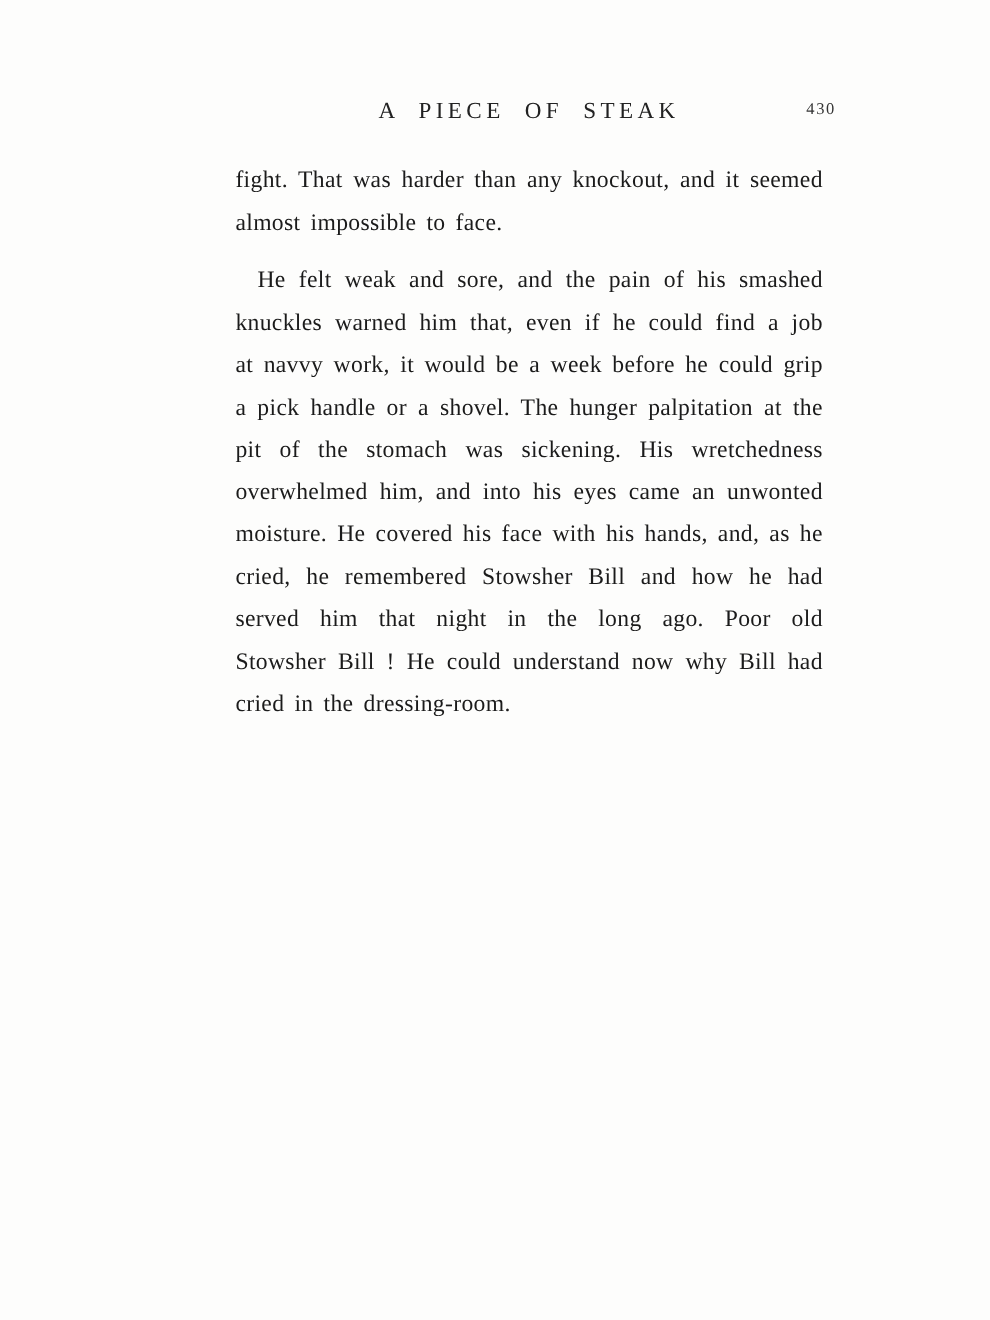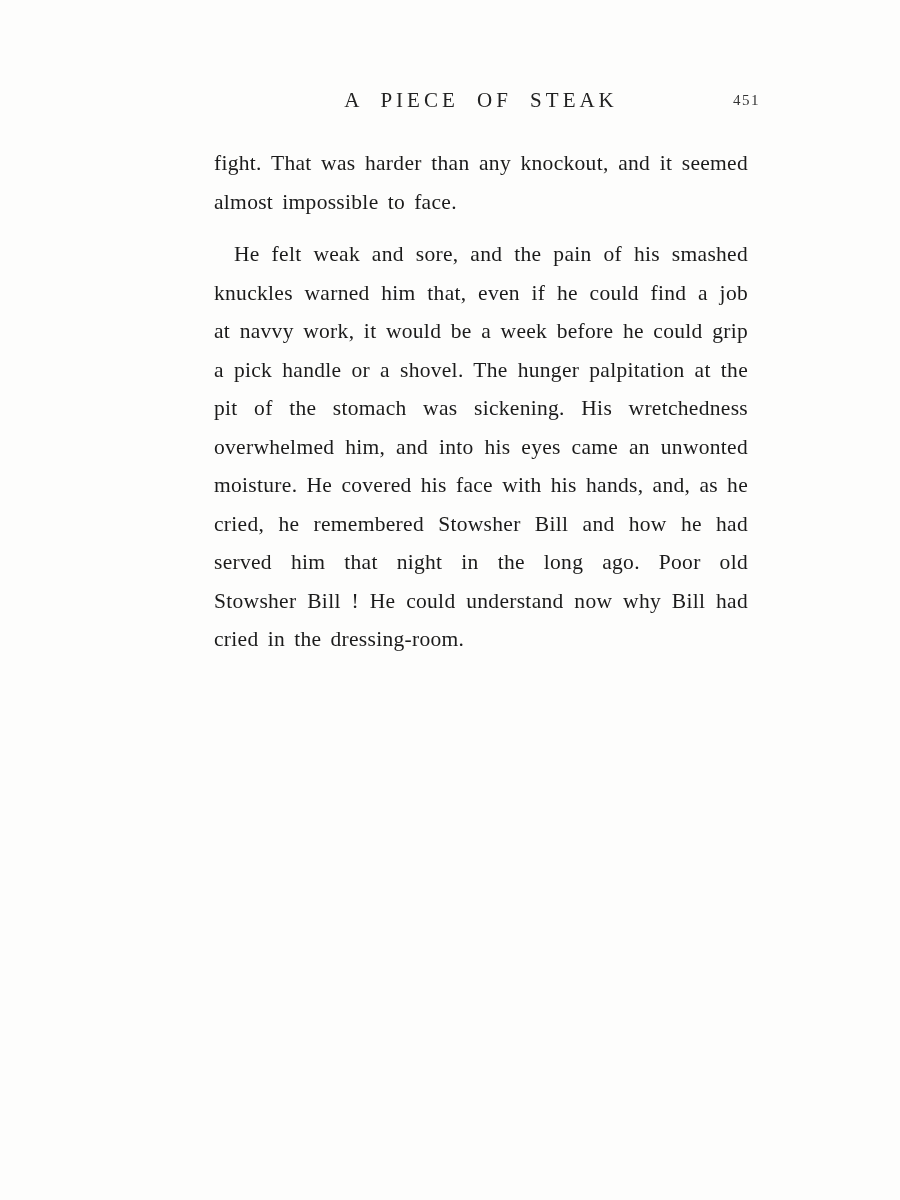--- a/index.html
+++ b/index.html
@@ -58,21 +58,21 @@
   }
 </style>
 </head>
 <body>
 
 <div class="page">
   <div class="text-block">
 
     <div class="running-header">
       <div class="header-title">A  PIECE  OF  STEAK</div>
-      <div class="page-number">451</div>
+      <div class="page-number">430</div>
     </div>
 
     <div class="body-text">
       <p>fight.  That was harder than any knockout, and it seemed almost impossible to face.</p>
       <p class="indent">He felt weak and sore, and the pain of his smashed knuckles warned him that, even if he could find a job at navvy work, it would be a week before he could grip a pick handle or a shovel.  The hunger palpitation at the pit of the stomach was sickening.  His wretchedness overwhelmed him, and into his eyes came an unwonted moisture.  He covered his face with his hands, and, as he cried, he remembered Stowsher Bill and how he had served him that night in the long ago.  Poor old Stowsher Bill !  He could understand now why Bill had cried in the dressing-room.</p>
     </div>
 
   </div>
 </div>
 

